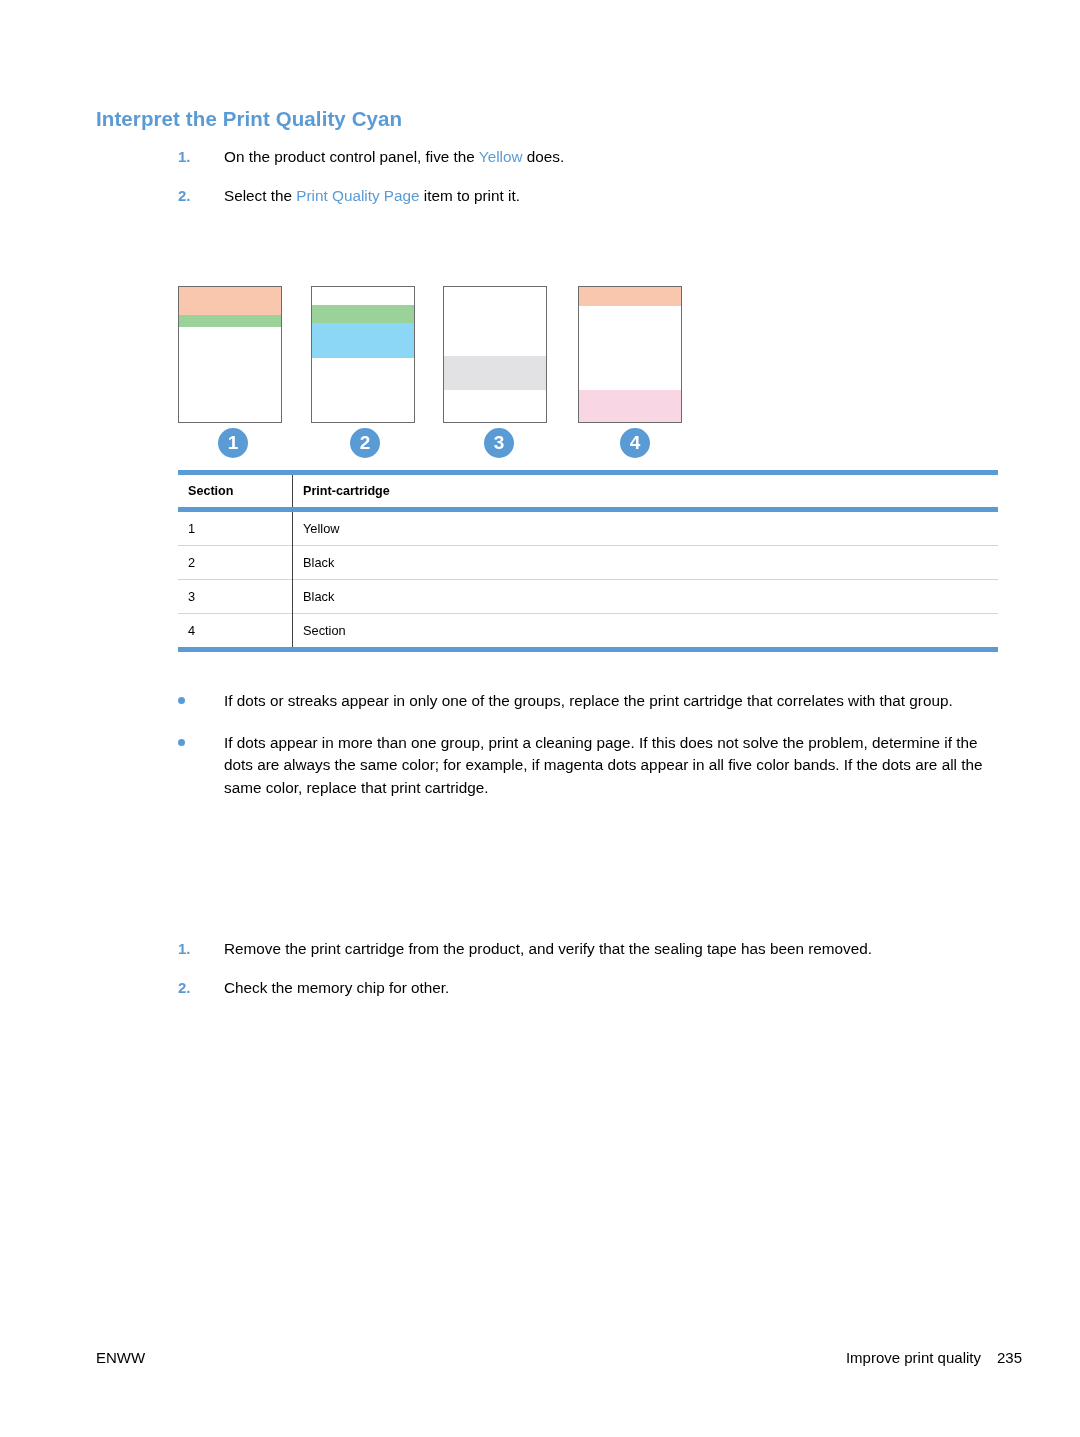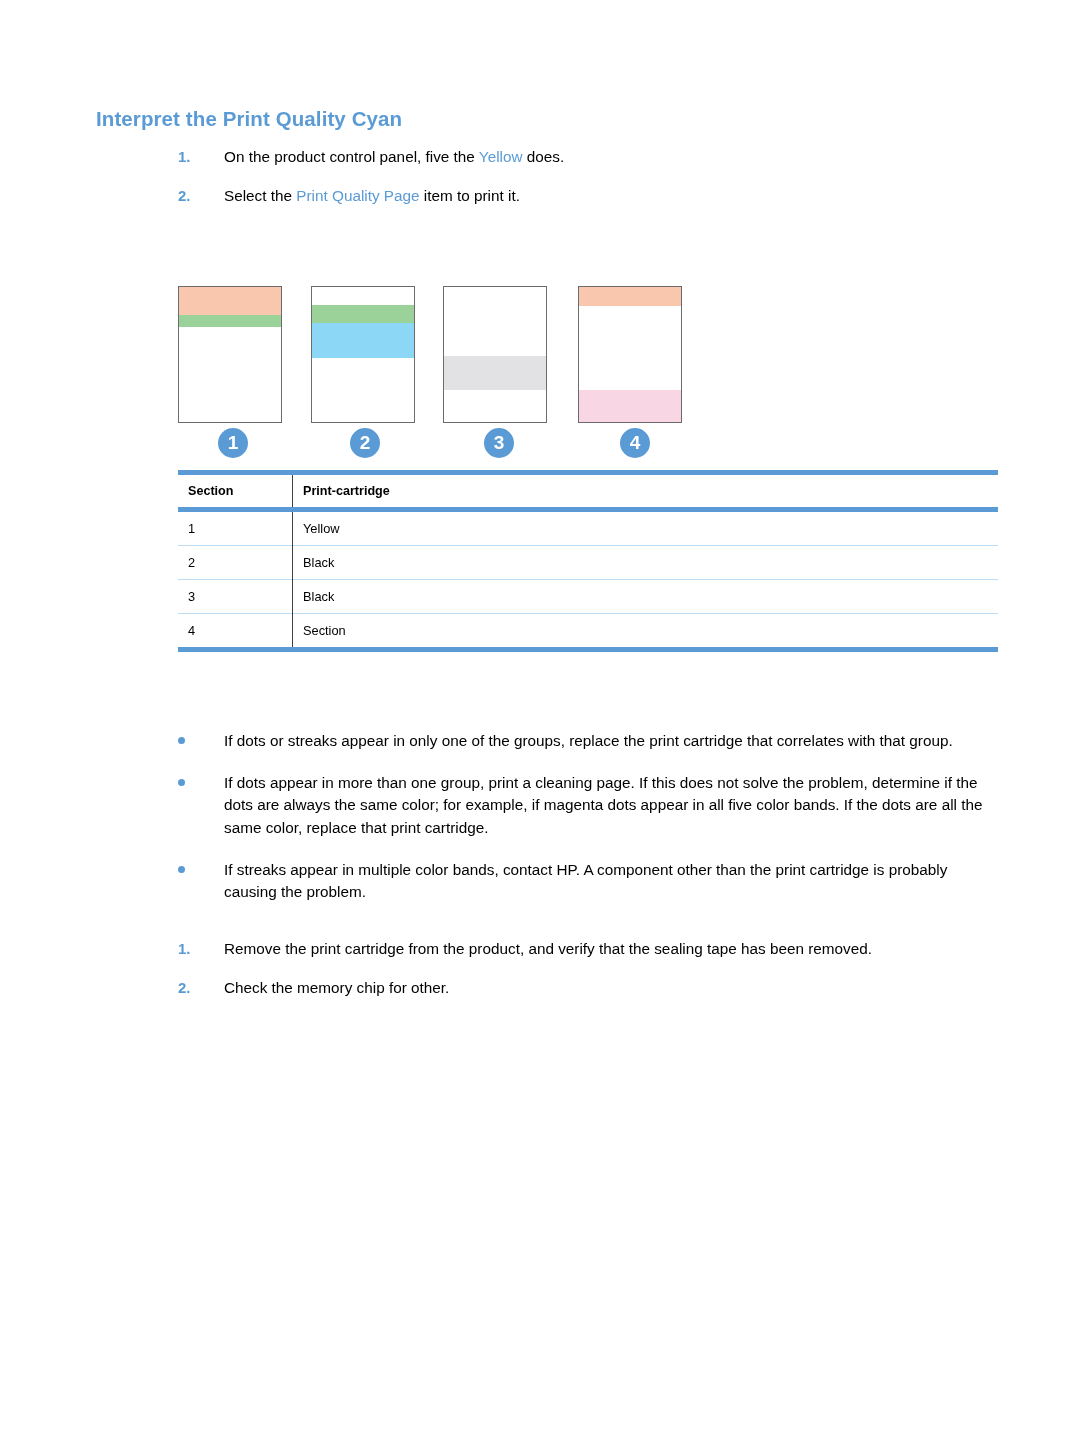--- a/index.html
+++ b/index.html
@@ -128,21 +128,20 @@
   }
   .tbl tbody tr { border-bottom: 1px solid #bcdcf3; }
   .tbl tbody tr:last-child { border-bottom: 5px solid #5b9bd5; }
 
   
   .blist {
     position: absolute;
     left: 178px;
     top: 690px;
     width: 826px;
-    margin-top: 40px;
   }
   .blist .bitem {
     display: flex;
     align-items: flex-start;
     margin-bottom: 20px;
     font-size: 15.3px;
     line-height: 1.45;
   }
   .blist .dot {
     width: 46px;
@@ -244,32 +243,35 @@
 
   <div class="blist">
     <div class="bitem">
       <span class="dot"></span>
       <span class="btxt">If dots or streaks appear in only one of the groups, replace the print cartridge that correlates with that group.</span>
     </div>
     <div class="bitem">
       <span class="dot"></span>
       <span class="btxt">If dots appear in more than one group, print a cleaning page. If this does not solve the problem, determine if the dots are always the same color; for example, if magenta dots appear in all five color bands. If the dots are all the same color, replace that print cartridge.</span>
     </div>
-    <div class="bitem">
-      <span class="dot"></span>
-      <span class="btxt">If streaks appear in multiple color bands, contact HP. A component other than the print cartridge is probably causing the problem.</span>
-    </div>
   </div>
 
 
   <div class="olist" id="steps-inspect">
     <div class="item">
       <span class="num">1.</span>
       <span class="txt">Remove the print cartridge from the product, and verify that the sealing tape has been removed.</span>
     </div>
     <div class="item">
       <span class="num">2.</span>
       <span class="txt">Check the memory chip for other.</span>
     </div>
   </div>
 
+  <div class="footer">
+    <span>ENWW</span>
+    <span class="right">
+      <span>Improve print quality</span>
+      <span>235</span>
+    </span>
+  </div>
 
 </div>
 
 </body></html>

